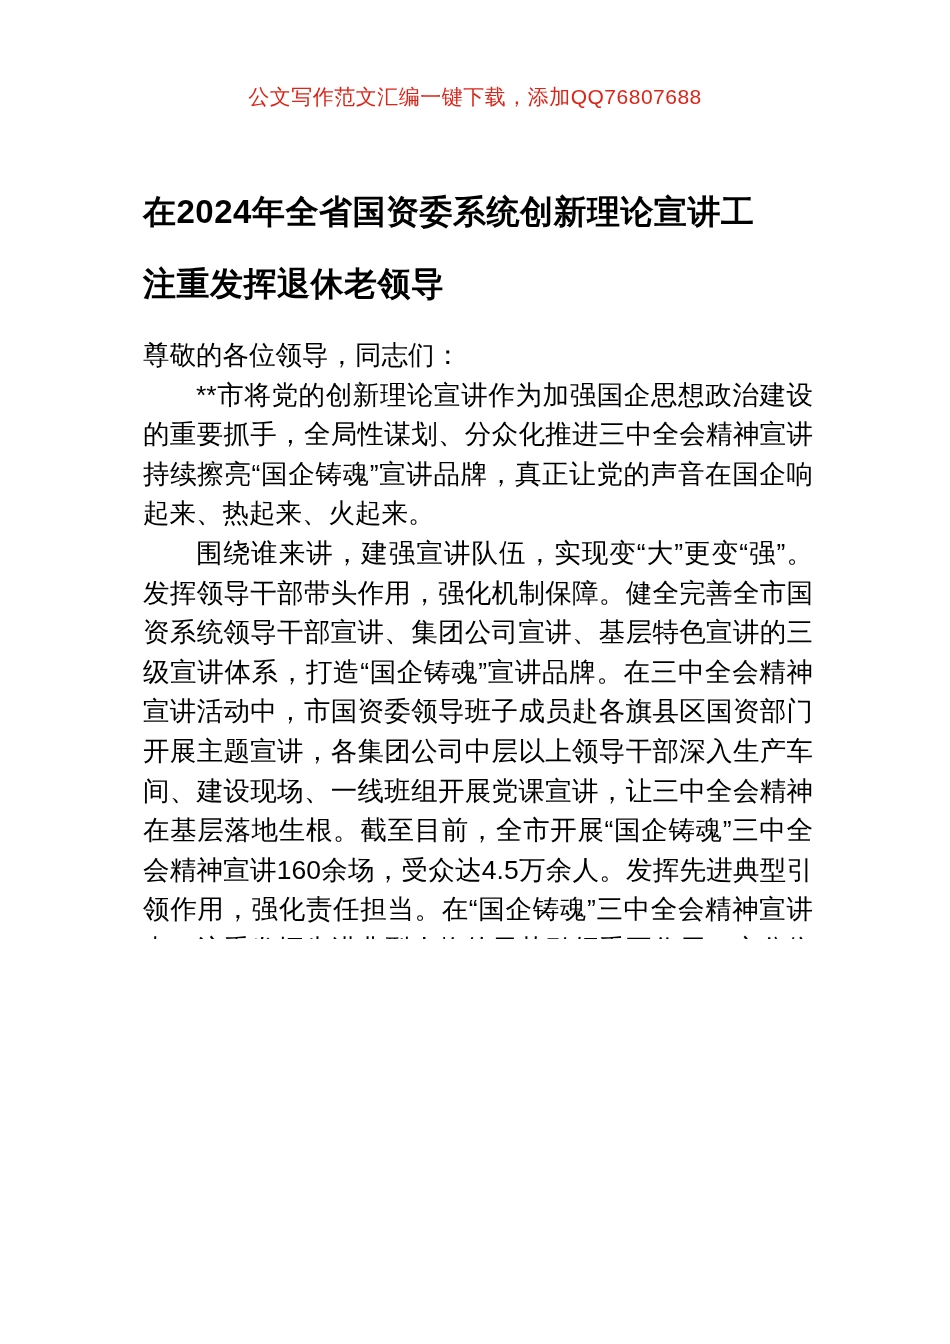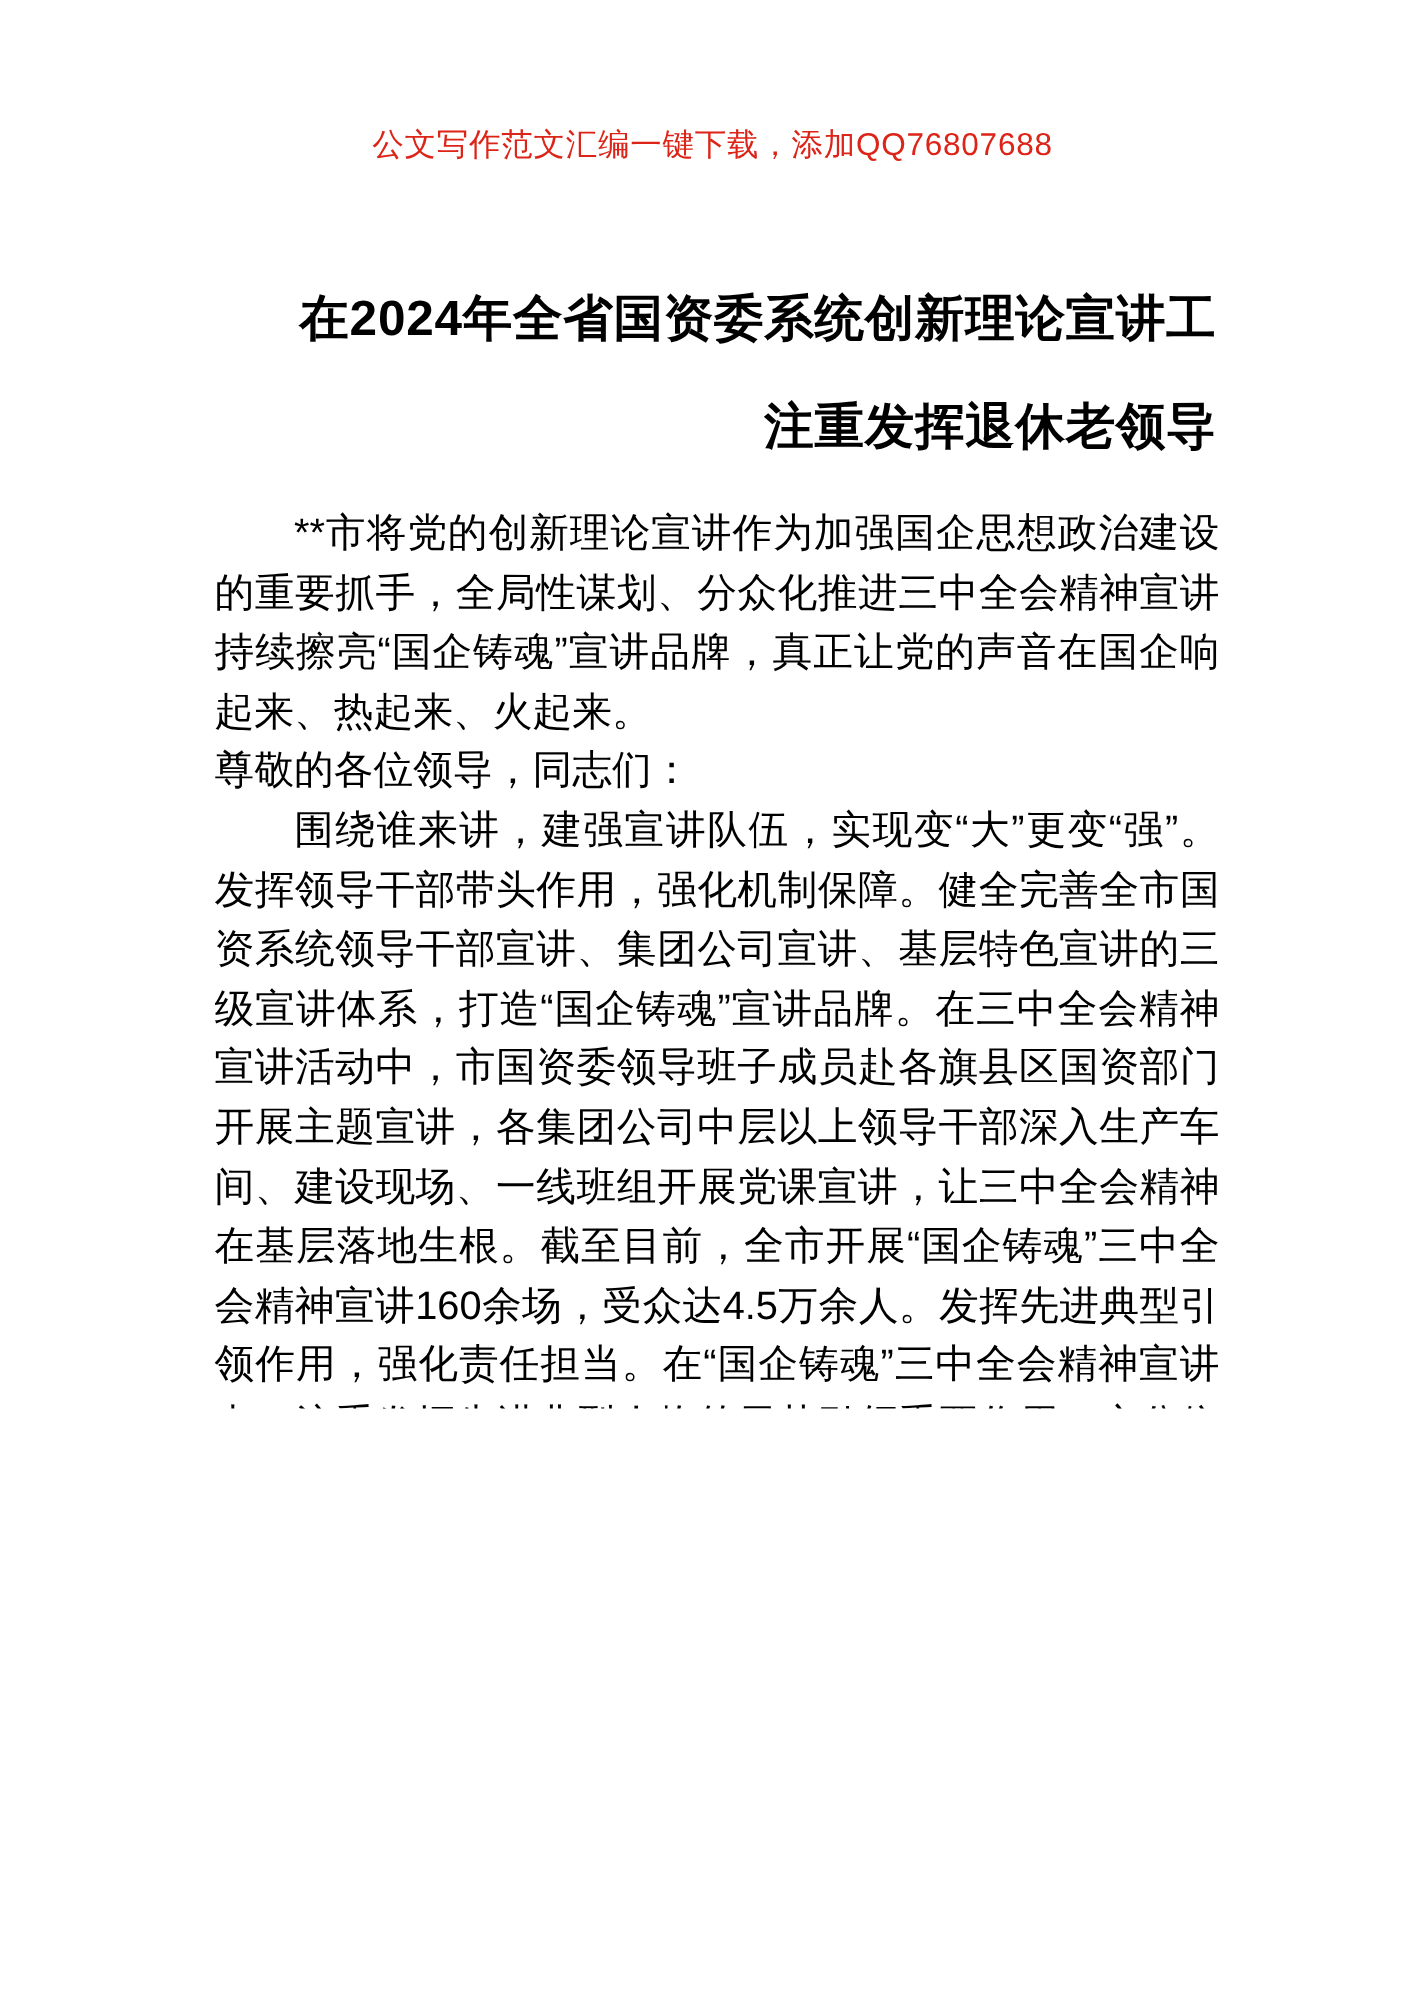--- a/index.html
+++ b/index.html
@@ -32,21 +32,21 @@
     line-height: 1.2;
     white-space: nowrap;
   }
 
   
   .doc-title {
     position: absolute;
     left: 143px;
     top: 176px;
     width: 668px;
-    text-align: right;
+    text-align: left;
     font-size: 33px;
     font-weight: 700;
     line-height: 72px;
     color: #000000;
     letter-spacing: 0.5px;
   }
 
   
   .body-block {
     position: absolute;
@@ -88,23 +88,23 @@
 
   <div class="promo-header">公文写作范文汇编一键下载，添加QQ76807688</div>
 
   <div class="doc-title">
     <div>在2024年全省国资委系统创新理论宣讲工</div>
     <div>注重发挥退休老领导</div>
   </div>
 
   <div class="body-block">
 
+    <p class="para salutation">尊敬的各位领导，同志们：</p>
+
     <p class="para indent">**市将党的创新理论宣讲作为加强国企思想政治建设的重要抓手，全局性谋划、分众化推进三中全会精神宣讲持续擦亮“国企铸魂”宣讲品牌，真正让党的声音在国企响起来、热起来、火起来。</p>
-
-    <p class="para salutation">尊敬的各位领导，同志们：</p>
 
     <div class="clip-bottom">
       <p class="para indent">围绕谁来讲，建强宣讲队伍，实现变“大”更变“强”。发挥领导干部带头作用，强化机制保障。健全完善全市国资系统领导干部宣讲、集团公司宣讲、基层特色宣讲的三级宣讲体系，打造“国企铸魂”宣讲品牌。在三中全会精神宣讲活动中，市国资委领导班子成员赴各旗县区国资部门开展主题宣讲，各集团公司中层以上领导干部深入生产车间、建设现场、一线班组开展党课宣讲，让三中全会精神在基层落地生根。截至目前，全市开展“国企铸魂”三中全会精神宣讲160余场，受众达4.5万余人。发挥先进典型引领作用，强化责任担当。在“国企铸魂”三中全会精神宣讲中，注重发挥先进典型人物的示范引领重要作用，充分依托首府劳模工匠、草原英才等先进典型集聚优势，成立5支先进典型宣讲队伍，作为第一梯队开展特色宣讲，激发更多干部职工干事创业动力。系统梳理近年来涌现出来的优秀党务工作者、优秀党员、“最美青城人”等先进典型，纳入宣讲第二梯队，与第一梯队穿插交替开展三中全会宣讲，激励广大干部职工积极投身首府经济社会高质量发展新征程。发挥先辈榜样激励作用，强化初心传承。注重发挥退休老领导、老劳模、老党员的榜样激励作用，邀请他们回到自己热爱的企业和熟悉的岗位，</p>
     </div>
 
   </div>
 
 </div>
 
 </body></html>

